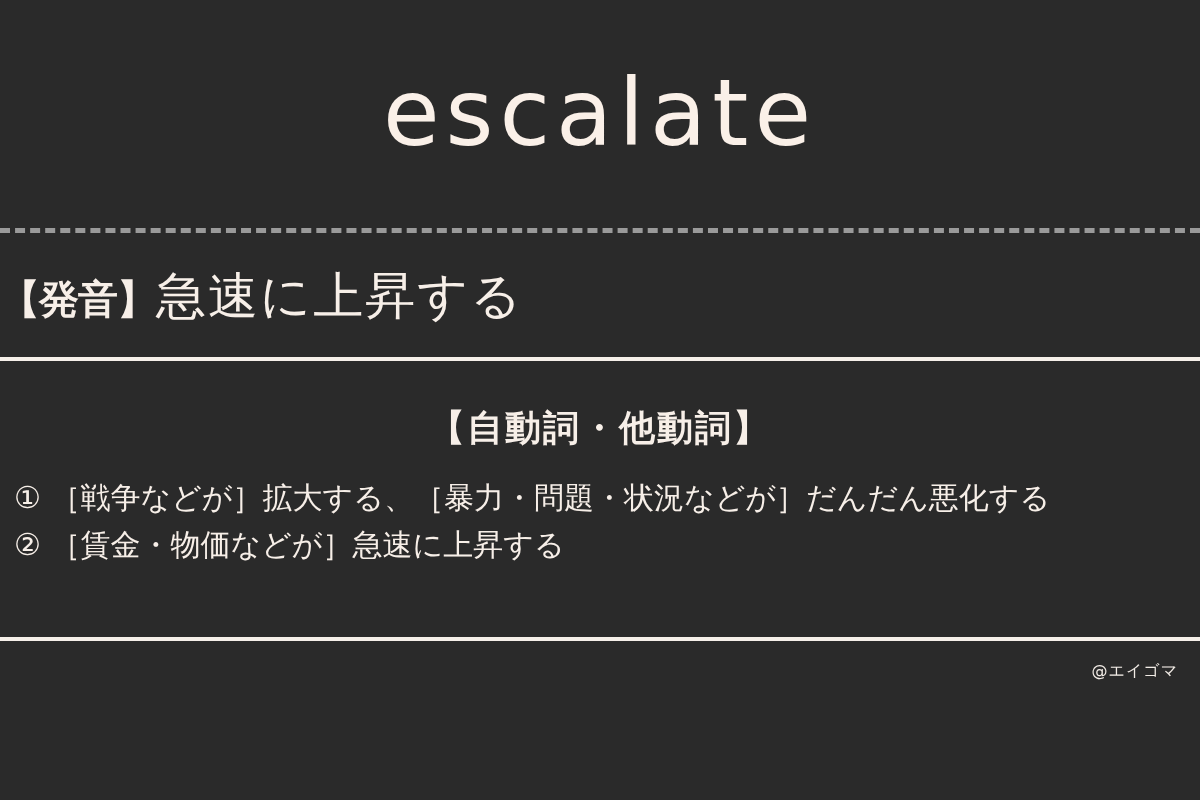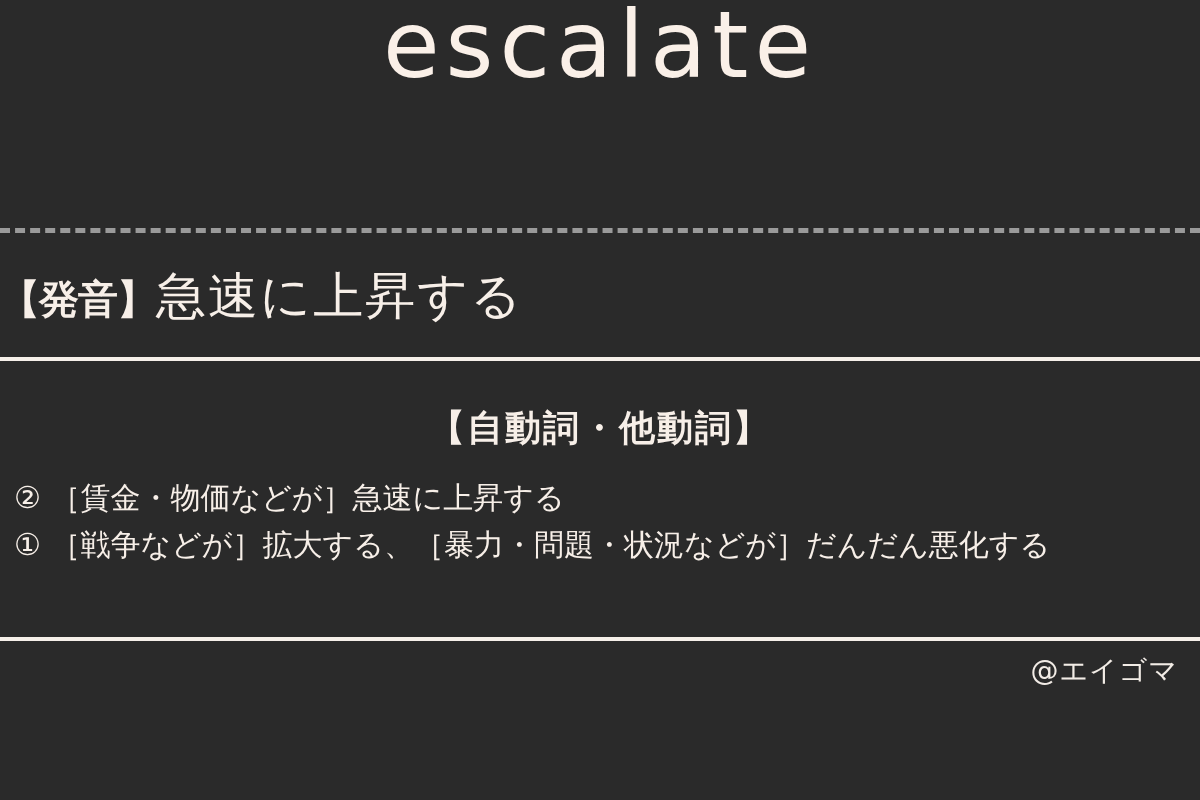--- a/index.html
+++ b/index.html
@@ -19,20 +19,21 @@
   }
 
   
   .headword-block {
     position: absolute;
     left: 0;
     top: 0;
     width: 1200px;
     height: 228px;
     display: flex;
+    align-items: center;
     justify-content: center;
   }
   .headword {
     color: #faf0e8;
     font-size: 92px;
     font-weight: 400;
     letter-spacing: 6px;
     line-height: 1;
     white-space: nowrap;
     font-family: "DejaVu Sans", "Liberation Sans", sans-serif;
@@ -127,21 +128,21 @@
     left: 0;
     top: 641px;
     width: 1200px;
     height: 60px;
     display: flex;
     align-items: center;
     justify-content: flex-end;
   }
   .watermark {
     color: #f2ece6;
-    font-size: 28px;
+    font-size: 16px;
     font-weight: 400;
     letter-spacing: 1px;
     padding-right: 22px;
     font-family: "DejaVu Sans", "Liberation Sans", sans-serif;
     margin-left: 28px;
   }
 </style>
 </head>
 <body>
 
@@ -158,22 +159,22 @@
       <span class="pron-label">【発音】</span>
       <span class="pron-ipa">急速に上昇する</span>
     </div>
   </div>
 
   <div class="rule rule-top"></div>
 
   <div class="meaning-block">
     <div class="pos-heading">【自動詞・他動詞】</div>
     <ul class="sense-list">
+      <li class="sense-item">① ［戦争などが］拡大する、［暴力・問題・状況などが］だんだん悪化する</li>
       <li class="sense-item">② ［賃金・物価などが］急速に上昇する</li>
-      <li class="sense-item">① ［戦争などが］拡大する、［暴力・問題・状況などが］だんだん悪化する</li>
     </ul>
   </div>
 
   <div class="rule rule-bottom"></div>
 
   <div class="footer">
     <div class="watermark">@エイゴマ</div>
   </div>
 
 </div>

